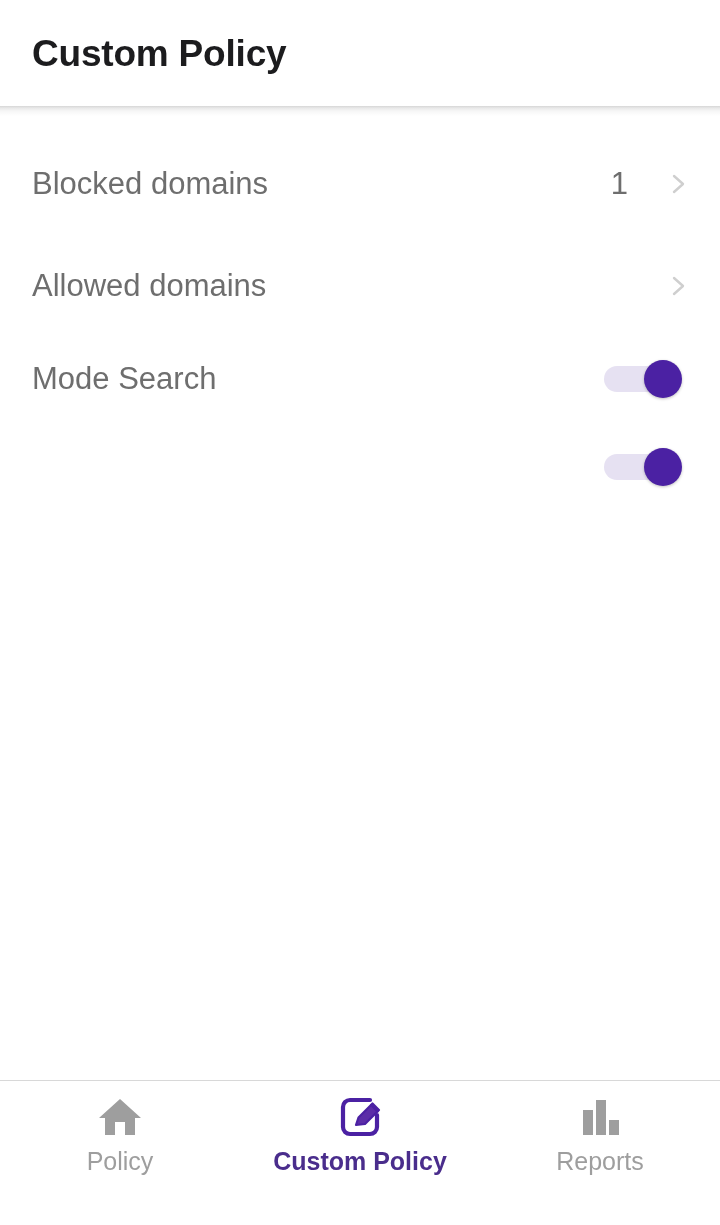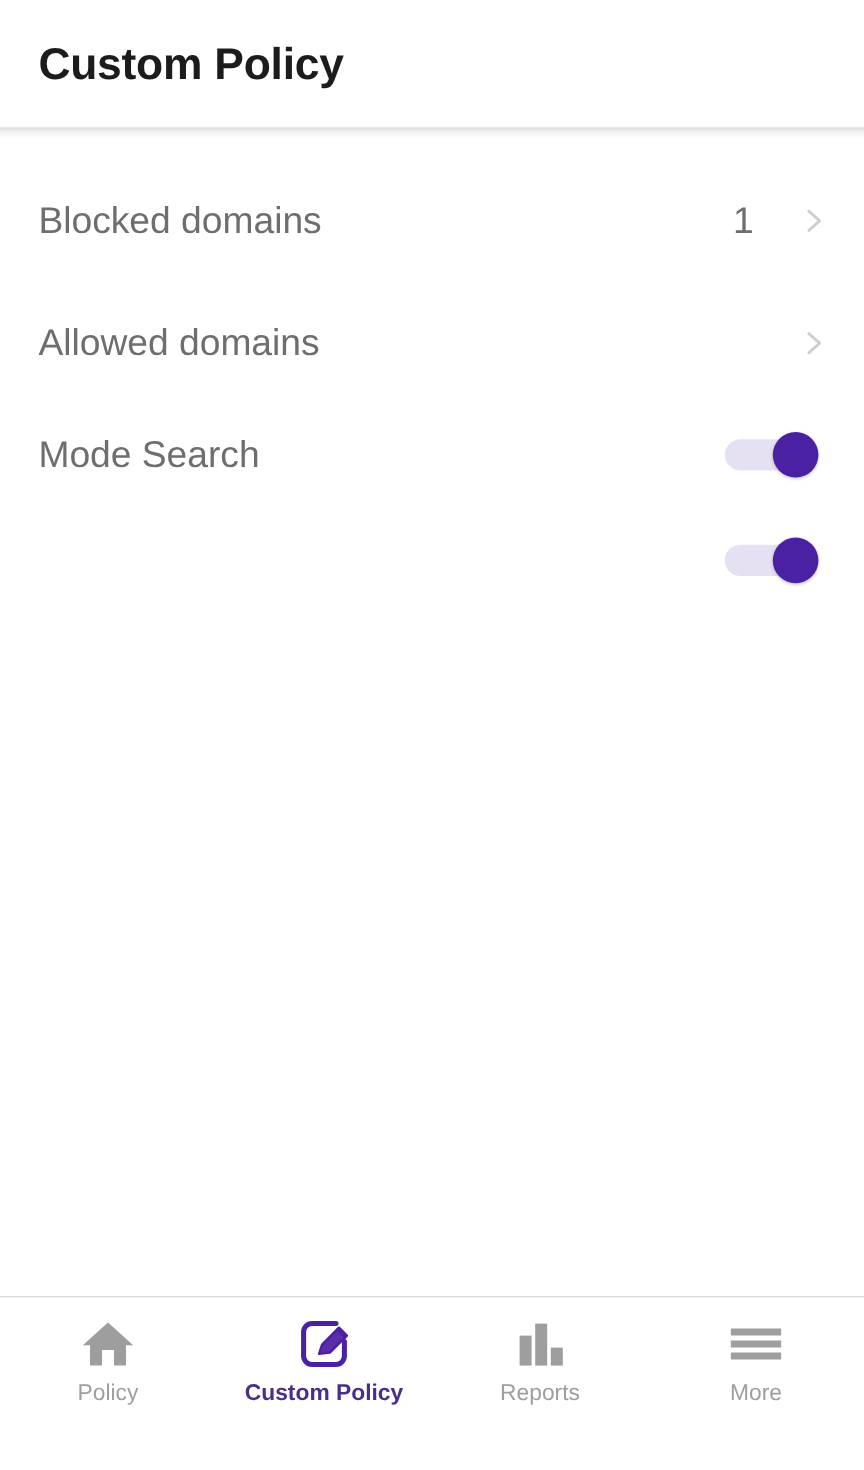--- a/index.html
+++ b/index.html
@@ -140,21 +140,21 @@
     gap: 9px;
   }
   .navicon {
     height: 46px;
     display: flex;
     align-items: center;
     justify-content: center;
   }
   .navicon svg { display: block; }
   .navlabel {
-    font-size: 19px;
+    font-size: 25px;
     color: #9e9e9e;
     line-height: 1;
   }
   .navitem.active .navlabel {
     color: #4a2d8c;
     font-weight: bold;
   }
 </style>
 </head>
 <body>
@@ -235,26 +235,16 @@
       <span class="navicon">
         <svg width="44" height="42" viewBox="0 0 44 42">
           <rect x="5" y="14" width="10" height="25" fill="#9e9e9e"></rect>
           <rect x="18" y="4" width="10" height="35" fill="#9e9e9e"></rect>
           <rect x="31" y="24" width="10" height="15" fill="#9e9e9e"></rect>
         </svg>
       </span>
       <span class="navlabel">Reports</span>
     </div>
 
-    <div class="navitem">
-      <span class="navicon">
-        <svg width="46" height="34" viewBox="0 0 46 34">
-          <rect x="2" y="4" width="42" height="6" rx="0.5" fill="#9e9e9e"></rect>
-          <rect x="2" y="14" width="42" height="6" rx="0.5" fill="#9e9e9e"></rect>
-          <rect x="2" y="24" width="42" height="6" rx="0.5" fill="#9e9e9e"></rect>
-        </svg>
-      </span>
-      <span class="navlabel">More</span>
-    </div>
 
   </div>
 
 </div>
 
 </body></html>

